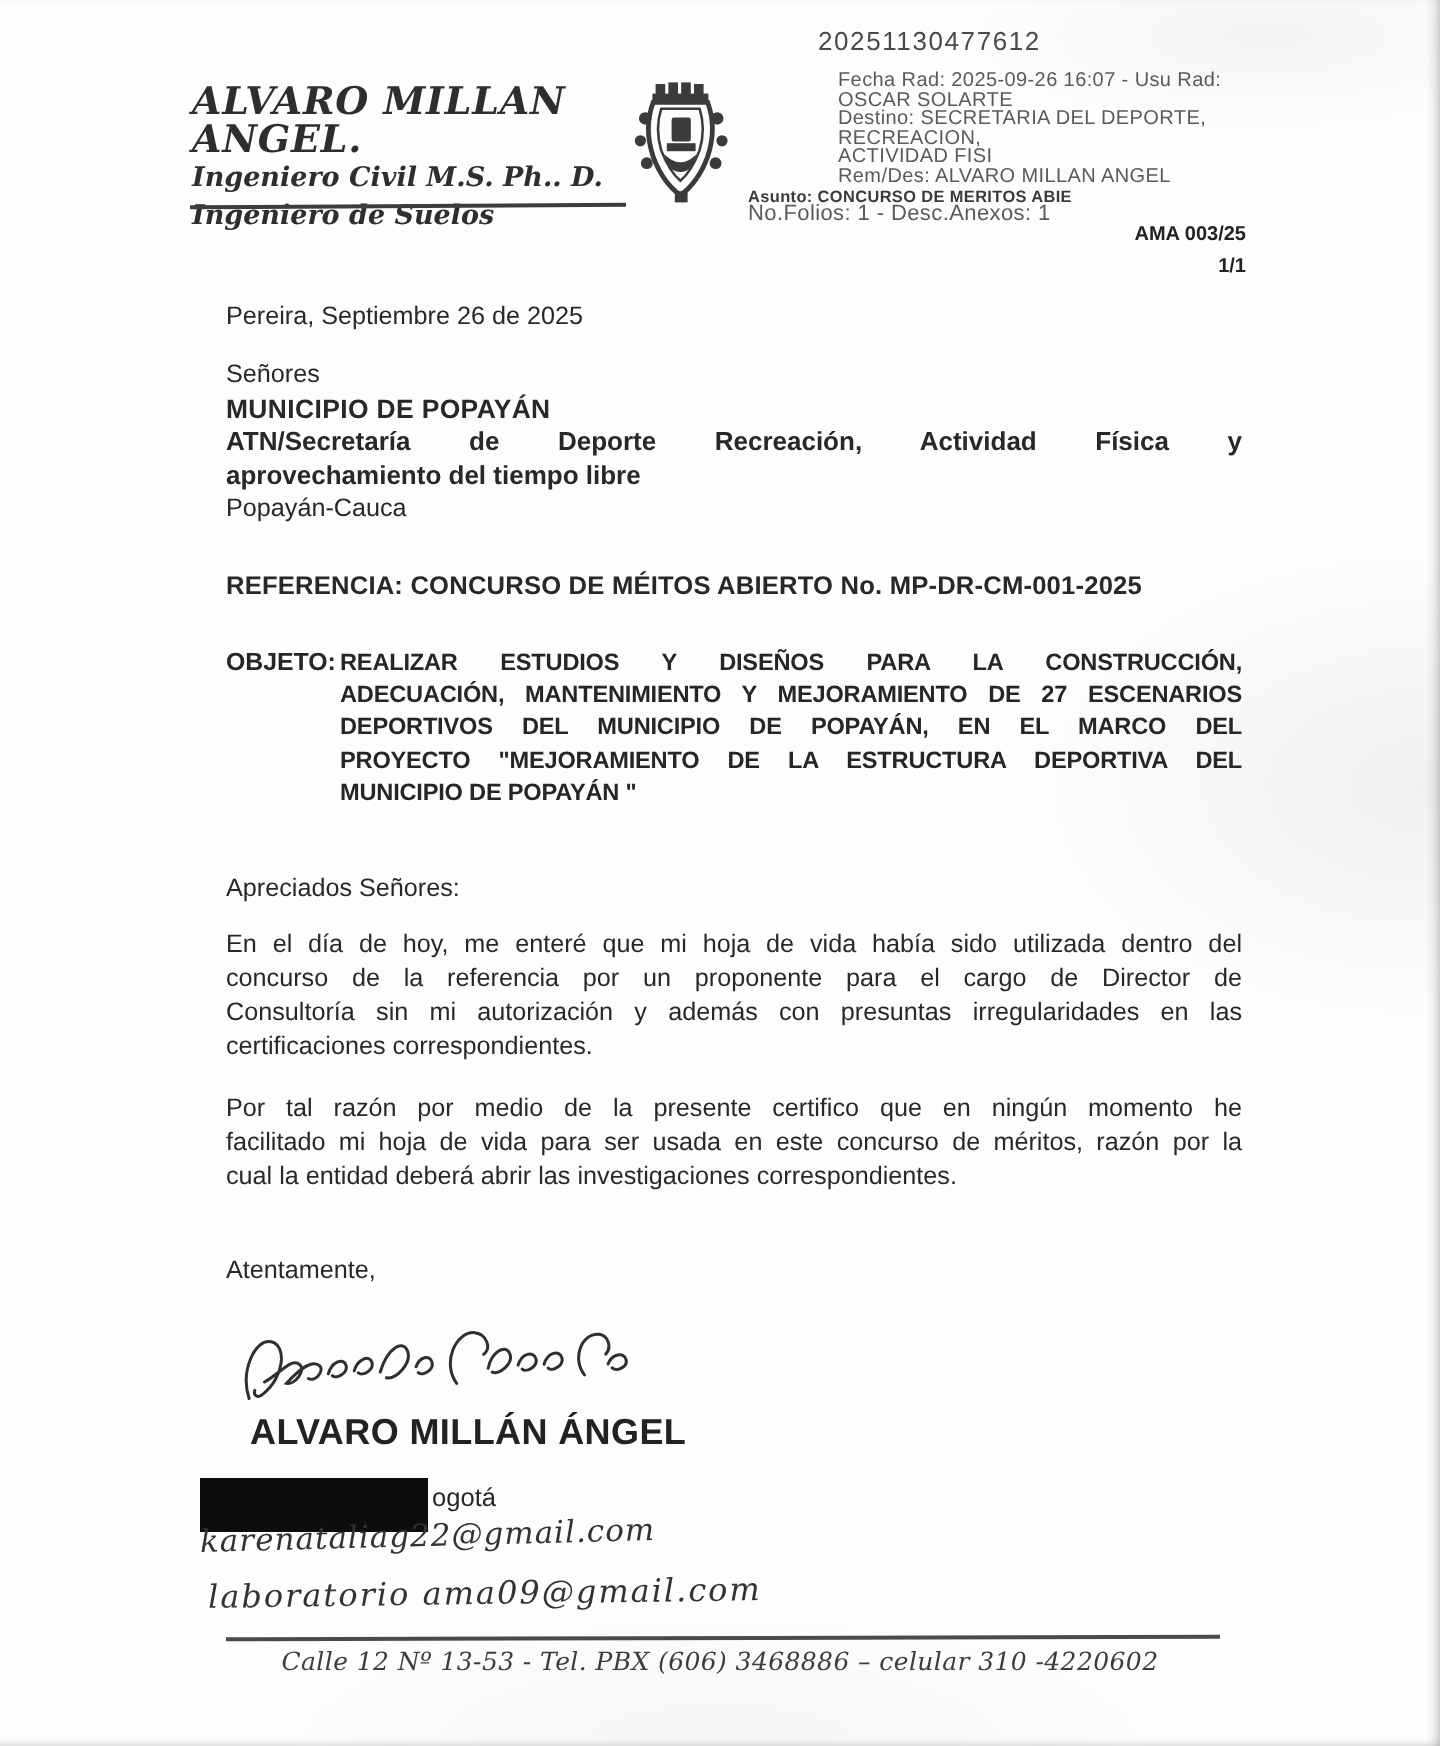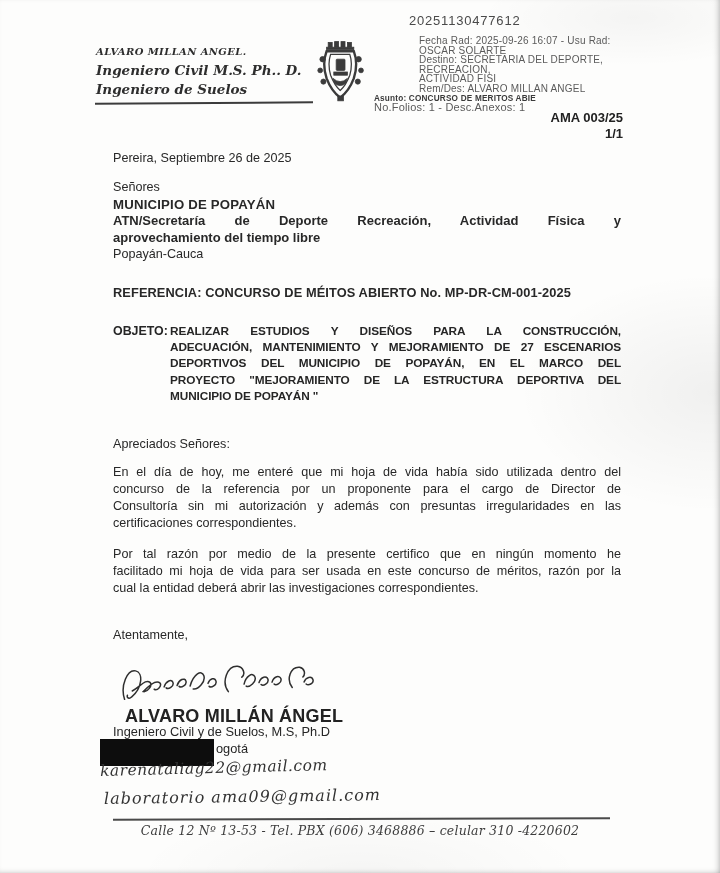--- a/index.html
+++ b/index.html
@@ -15,36 +15,36 @@
     box-shadow: inset -5px 0 7px -5px rgba(0,0,0,.35), inset 0 -4px 6px -5px rgba(0,0,0,.25);
     overflow:hidden;
     font-family:"Liberation Sans", sans-serif;
     color:#262626;
   }
   .abs{position:absolute;}
 
   
   .letterhead{left:96px;top:42px;width:240px;line-height:19px;
     font-family:"DejaVu Serif", serif;font-style:italic;color:#2e2e2e;}
-  .letterhead .lh-name{font-size:10px;font-weight:700;letter-spacing:.4px;}
+  .letterhead .lh-name{font-size:19px;font-weight:700;letter-spacing:.4px;}
   .letterhead .lh-sub{font-size:13.5px;font-weight:600;}
   .lh-rule{left:95px;top:102px;width:218px;height:2px;background:#3c3c3c;transform:rotate(-.35deg);}
 
   
   .crest{left:317px;top:41px;width:48px;height:62px;}
 
   
   .stamp{left:374px;top:13px;width:260px;}
   .stamp-number{font-size:13px;color:#4a4a4a;letter-spacing:.8px;margin-bottom:8px;margin-left:35px;}
   .stamp-lines{font-size:10px;line-height:9.6px;color:#5a5a5a;letter-spacing:.2px;margin-left:45px;}
   .stamp-asunto{font-size:8.2px;line-height:9.6px;color:#3a3a3a;font-weight:700;letter-spacing:.2px;}
   .stamp-folios{font-size:11px;line-height:9.6px;color:#5a5a5a;letter-spacing:.2px;}
 
   
-  .docref{left:420px;top:110px;width:203px;text-align:right;font-weight:700;font-size:13px;line-height:16px;color:#222;}
+  .docref{left:420px;top:110px;width:203px;text-align:right;font-weight:700;font-size:10px;line-height:16px;color:#222;}
 
   
   .bodytext{font-size:12.6px;line-height:17px;color:#282828;}
   .date-line{left:113px;top:150px;}
   .recipient{left:113px;top:179px;width:508px;}
   .recipient .ent{font-weight:700;font-size:13.2px;letter-spacing:.2px;}
   .jwrap div{text-align:justify;text-align-last:justify;}
   .jwrap div.ln-last{text-align:left;text-align-last:left;}
   .attention div{font-weight:700;font-size:13px;line-height:16.5px;}
   .reference{left:113px;top:284px;width:508px;font-weight:700;font-size:12.8px;letter-spacing:.1px;white-space:nowrap;}
@@ -182,21 +182,20 @@
            M112,36 C105,26 112,10 122,11 C128,12 130,19 126,22
            M128,29 C130,21 137,17 139,22 C141,27 133,33 130,31
            M143,28 C145,22 151,21 152,25 C153,29 147,32 145,30
            M156,28 C158,22 164,21 165,25 C166,29 160,32 158,30
            M176,34 C170,26 175,13 184,14 C189,15 190,21 187,24
            M188,29 C190,24 196,23 197,27 C198,31 192,33 190,31"></path>
     </svg>
   </div>
 
   <div class="abs sig-name">ALVARO MILLÁN ÁNGEL</div>
-  <div class="abs sig-title">Ingeniero Civil y de Suelos, M.S, Ph.D</div>
 
   <div class="abs redaction"></div>
   <div class="abs city-partial">ogotá</div>
 
   <div class="abs hand1">karenataliag22@gmail.com</div>
   <div class="abs hand2">laboratorio ama09@gmail.com</div>
 
   <div class="abs footer-rule"></div>
   <div class="abs footer-text">Calle 12 Nº 13-53  -  Tel. PBX (606) 3468886 – celular 310 -4220602</div>
 

